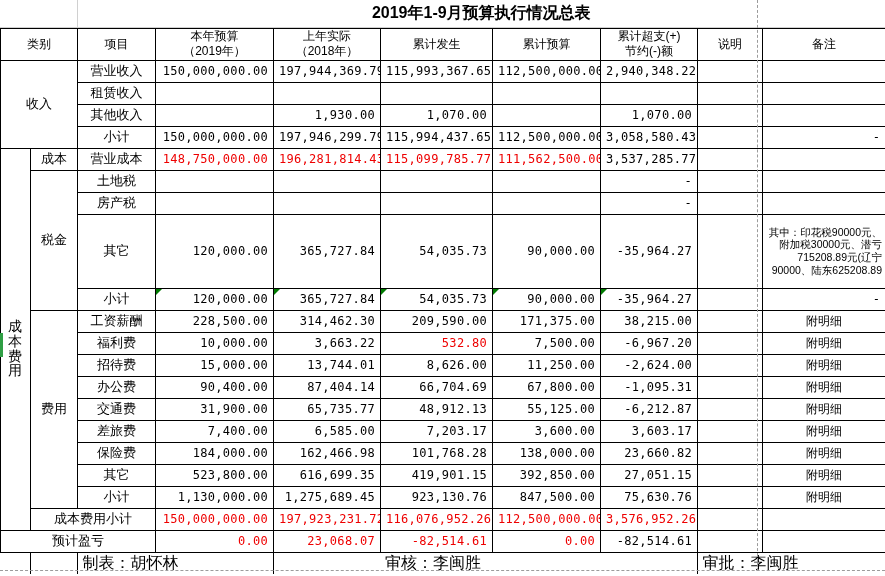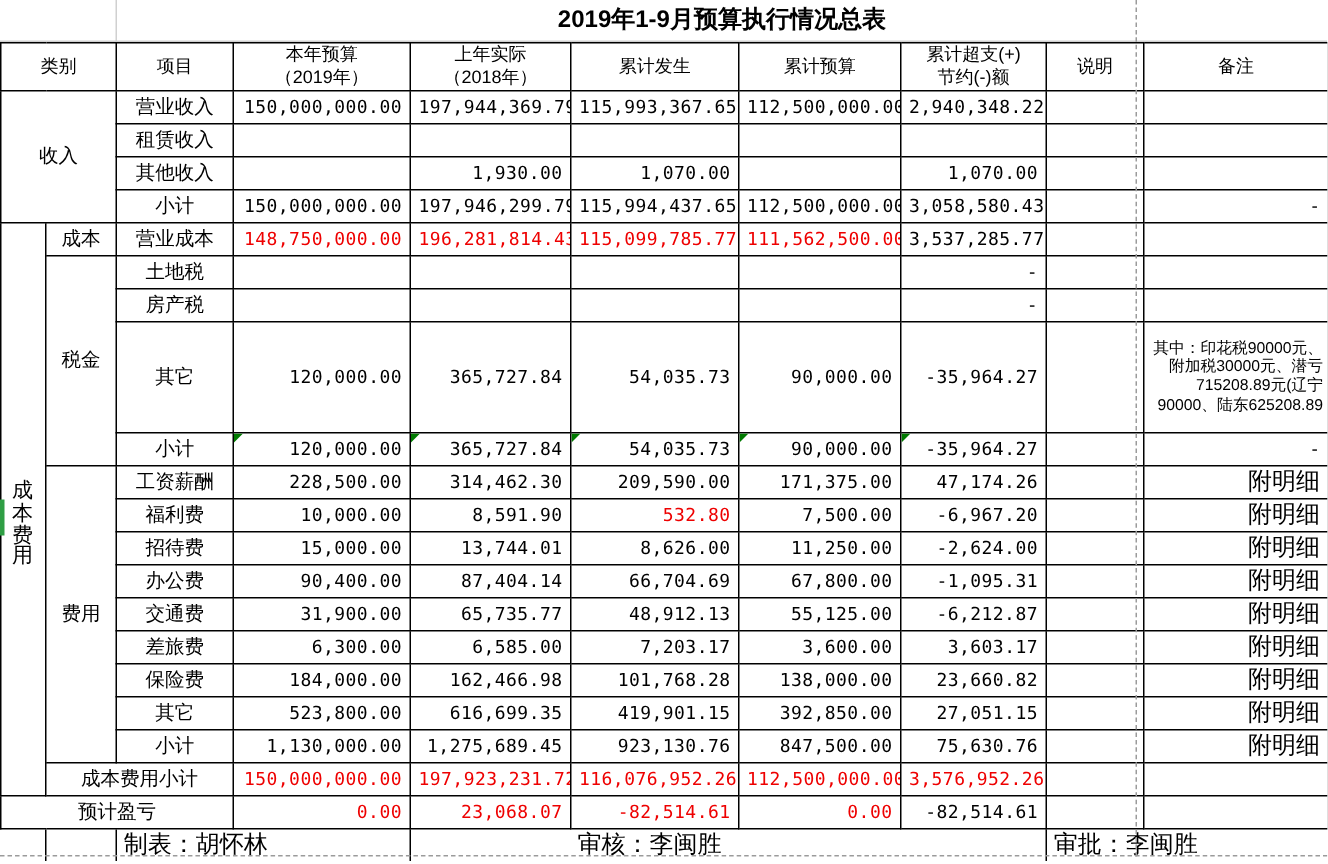--- a/index.html
+++ b/index.html
@@ -18,21 +18,21 @@
   .toptable .info-cell{font-weight:bold;font-size:13px;border-bottom:1px solid var(--faint);}
   .toptable .unit-cell{position:relative;font-weight:bold;border-right:1px solid var(--faint);border-left:1px solid var(--faint);}
   .toptable .sheetno-cell{text-align:right;font-weight:bold;}
 
   
   .maintable, .maintable td{border:1px solid #000;}
   .hdr{text-align:center;font-size:12px;white-space:pre-line;line-height:1.25;}
   .lbl{text-align:center;}
   .num{text-align:right;font-family:"DejaVu Sans Mono","Liberation Mono",monospace;font-size:12px;letter-spacing:0.3px;}
   .red{color:var(--red);}
-  .remark{text-align:right;font-size:16px;}
+  .remark{text-align:center;font-size:12px;}
   .remark-right{text-align:right;font-family:"DejaVu Sans Mono",monospace;font-size:12px;}
   .remark-small{white-space:normal;font-size:10.5px;line-height:1.22;text-align:right;padding:11px 3px;}
   .vert{text-align:center;}
   .vert span{writing-mode:vertical-lr;text-orientation:upright;letter-spacing:15px;font-size:14px;display:inline-block;}
   .relcell{position:relative;}
   .tri{position:absolute;top:0;left:0;width:0;height:0;
        border-top:6px solid var(--green);border-right:6px solid transparent;}
   .tri-unit{border-top-color:var(--marker);}
 
   
@@ -189,28 +189,28 @@
       <td></td>
       <td class="remark-right">-</td>
     </tr>
     <tr style="height:22px">
       <td rowspan="9" class="lbl">费用</td>
       <td class="lbl">工资薪酬</td>
       <td class="num">228,500.00</td>
       <td class="num">314,462.30</td>
       <td class="num">209,590.00</td>
       <td class="num">171,375.00</td>
-      <td class="num">47,174.26</td>
+      <td class="num">38,215.00</td>
       <td></td>
       <td class="remark">附明细</td>
     </tr>
     <tr style="height:22px">
       <td class="lbl">福利费</td>
       <td class="num">10,000.00</td>
-      <td class="num">8,591.90</td>
+      <td class="num">3,663.22</td>
       <td class="num red">532.80</td>
       <td class="num">7,500.00</td>
       <td class="num">-6,967.20</td>
       <td></td>
       <td class="remark">附明细</td>
     </tr>
     <tr style="height:22px">
       <td class="lbl">招待费</td>
       <td class="num">15,000.00</td>
       <td class="num">13,744.01</td>
@@ -235,21 +235,21 @@
       <td class="num">31,900.00</td>
       <td class="num">65,735.77</td>
       <td class="num">48,912.13</td>
       <td class="num">55,125.00</td>
       <td class="num">-6,212.87</td>
       <td></td>
       <td class="remark">附明细</td>
     </tr>
     <tr style="height:22px">
       <td class="lbl">差旅费</td>
-      <td class="num">6,300.00</td>
+      <td class="num">7,400.00</td>
       <td class="num">6,585.00</td>
       <td class="num">7,203.17</td>
       <td class="num">3,600.00</td>
       <td class="num">3,603.17</td>
       <td></td>
       <td class="remark">附明细</td>
     </tr>
     <tr style="height:22px">
       <td class="lbl">保险费</td>
       <td class="num">184,000.00</td>

